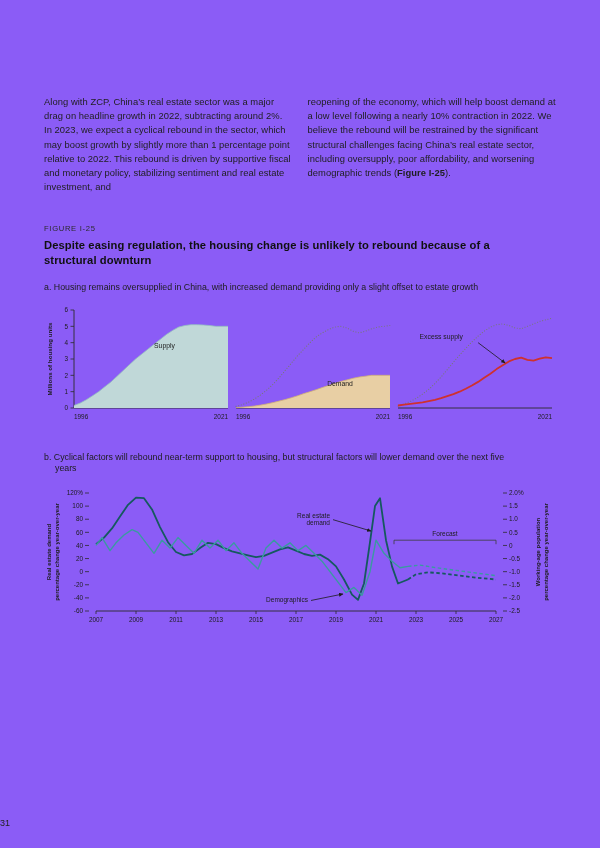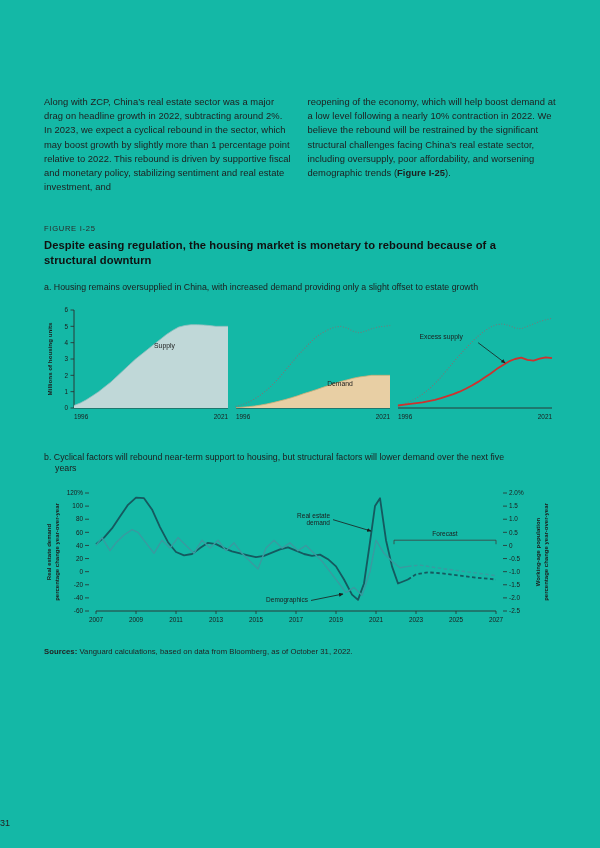--- a/index.html
+++ b/index.html
@@ -1,18 +1,18 @@
 <!DOCTYPE html>
 <html><head>
 <meta charset="utf-8">
 <style>
   *{margin:0;padding:0;box-sizing:border-box}
   html,body{background:#fff}
   body{font-family:"Liberation Sans",sans-serif;color:#1c1c1c}
-  .page{position:relative;width:600px;height:848px;background:#14b8a6;overflow:hidden}
+  .page{position:relative;width:600px;height:848px;background:#8b5cf6;overflow:hidden}
   .intro{display:flex;gap:15px;padding:95px 44px 0 44px}
   .intro p{width:249px;font-size:9.4px;line-height:14.2px;letter-spacing:.05px;color:#1e1e1e}
   .intro b{font-weight:700}
   .figure-label{margin:30px 44px 0;font-size:7.6px;letter-spacing:.7px;font-weight:500;color:#2a2a2a}
   .figure-title{margin:5px 44px 0;width:462px;font-size:11.2px;font-weight:700;line-height:14.5px;color:#101010;letter-spacing:.1px}
   .chart-sub{margin:15px 44px 0;width:492px;font-size:8.8px;line-height:11.5px;color:#1c1c1c;padding-left:11px;text-indent:-11px}
   .sub-b{margin-top:16px;width:478px}
   .chart-svg{display:block;margin:8px 0 0 44px}
   svg text{font-family:"Liberation Sans",sans-serif}
   .sources{margin:14px 44px 0;font-size:7.7px;color:#222;letter-spacing:.05px}
@@ -23,21 +23,21 @@
 <body>
 
 <div class="page">
 
   <section class="intro">
     <p>Along with ZCP, China’s real estate sector was a major drag on headline growth in 2022, subtracting around 2%. In 2023, we expect a cyclical rebound in the sector, which may boost growth by slightly more than 1 percentage point relative to 2022. This rebound is driven by supportive fiscal and monetary policy, stabilizing sentiment and real estate investment, and</p>
     <p><span>reopening of the economy, which will help boost demand at a low level following a nearly 10% contraction in 2022. We believe the rebound will be restrained by the significant structural challenges facing China’s real estate sector, including oversupply, poor affordability, and worsening demographic trends (</span><b>Figure I-25</b><span>).</span></p>
   </section>
 
   <div class="figure-label">FIGURE I-25</div>
-  <h2 class="figure-title">Despite easing regulation, the housing market is monetary to rebound because of a structural downturn</h2>
+  <h2 class="figure-title">Despite easing regulation, the housing change is unlikely to rebound because of a structural downturn</h2>
 
   <div class="chart-sub">a. Housing remains oversupplied in China, with increased demand providing only a slight offset to estate growth</div>
   <svg id="chart-a" class="chart-svg" width="514" height="134">
       <defs>
         <marker id="arrA" markerWidth="6" markerHeight="6" refX="5" refY="2.5" orient="auto">
           <path d="M0,0L5.5,2.5L0,5Z" fill="#1c1c1c"></path>
         </marker>
       </defs>
       <g>
         <line x1="30" y1="8" x2="30" y2="106" stroke="#2b2b2b" stroke-width="0.9"></line>
@@ -159,16 +159,15 @@
       <polyline points="364.0,83.4 376.0,82.1 392.0,84.7 412.0,87.4 432.0,90.0 452.0,92.6" fill="none" stroke="#3a9aa0" stroke-width="1.4" stroke-dasharray="3.5 2.5"></polyline>
       <path d="M350.0000000000018,61.2 L350.0000000000018,57.2 L452,57.2 L452,61.2" fill="none" stroke="#3c3c3c" stroke-width="0.8"></path>
       <text x="401.0000000000009" y="53.2" font-size="6.5" fill="#1c1c1c" text-anchor="middle">Forecast</text>
       <text x="286.0000000000009" y="34.91111111111111" font-size="6.5" fill="#1c1c1c" text-anchor="end">Real estate</text>
       <text x="286.0000000000009" y="42.41111111111111" font-size="6.5" fill="#1c1c1c" text-anchor="end">demand</text>
       <line x1="289.0000000000009" y1="36.66111111111111" x2="327" y2="48.02222222222221" stroke="#1c1c1c" stroke-width="0.8" marker-end="url(#arrB)"></line>
       <text x="263.9999999999982" y="119.47777777777777" font-size="6.5" fill="#1c1c1c" text-anchor="end">Demographics</text>
       <line x1="266.9999999999982" y1="117.47777777777777" x2="298.9999999999982" y2="110.95555555555555" stroke="#1c1c1c" stroke-width="0.8" marker-end="url(#arrB)"></line>
     </svg>
 
-  <div class="sources"><b>Sources:</b><span> Vanguard calculations, based on data from Bloomberg, as of October 31, 2022.</span></div>
 
   <div class="page-number">31</div>
 </div>
 
 </body></html>

